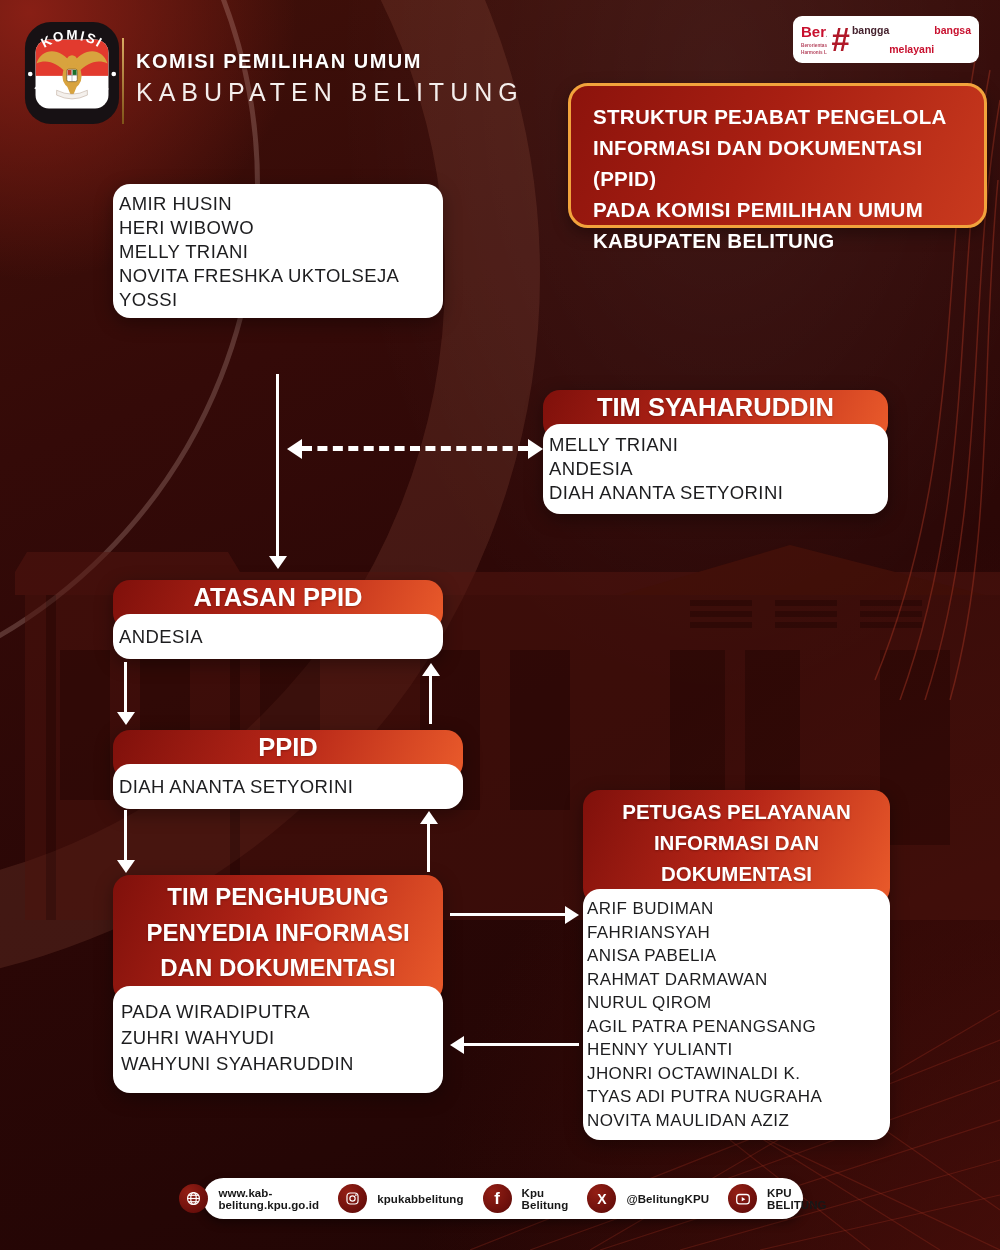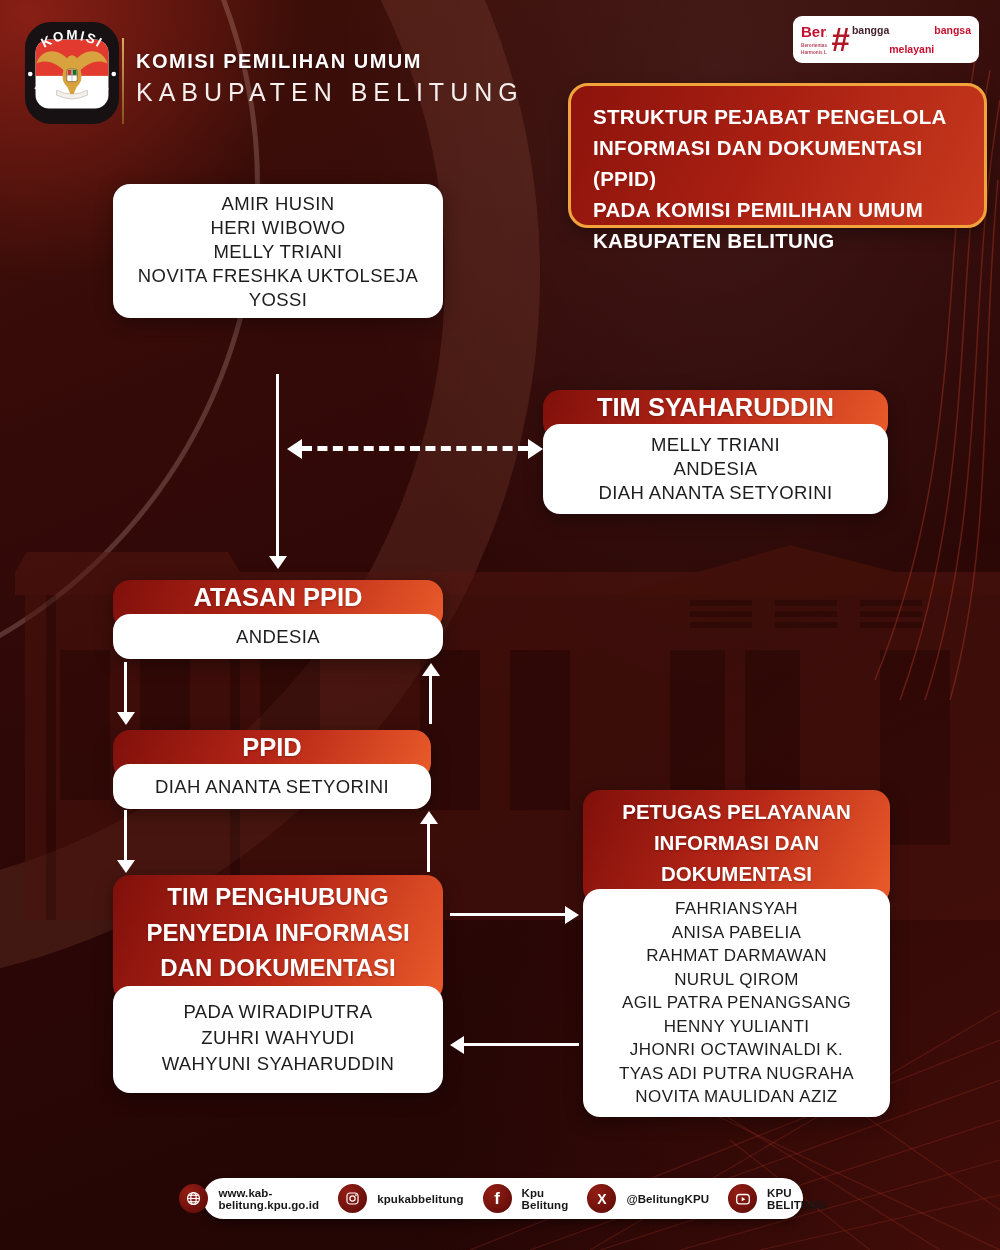--- a/index.html
+++ b/index.html
@@ -47,35 +47,35 @@
     border:3.5px solid #f2a33c;border-radius:20px;
     background:linear-gradient(118deg,#8c130c 0%,#a81f12 45%,#c93a1e 100%);
     color:#fff;font-weight:bold;font-size:20.5px;line-height:31px;letter-spacing:.3px;
     padding:15px 22px;white-space:pre-line;box-shadow:0 6px 16px rgba(0,0,0,.35);}
   
   .org-box{position:absolute;filter:drop-shadow(0 5px 9px rgba(0,0,0,.35));}
   .org-box-header{position:relative;z-index:0;border-radius:17px;color:#fff;font-weight:bold;text-align:center;
     background:linear-gradient(115deg,#7f100b 0%,#b52517 48%,#ea5b2b 100%);
     text-shadow:0 1px 2px rgba(60,10,5,.35);}
   .org-box-body{position:relative;z-index:1;background:#fff;border-radius:17px;margin-top:-16px;
-    text-align:center;color:#1d1d1f;}
+    text-align:left;color:#1d1d1f;}
   .member{letter-spacing:.4px;}
   .h1 .org-box-header{padding:1px 8px 16px;font-size:25.5px;line-height:33px;}
   .h3a .org-box-header{padding:4px 10px 16px;font-size:24px;line-height:35.5px;}
   .h3b .org-box-header{padding:6px 10px 16px;font-size:20.5px;line-height:31px;}
   .box-pembina{left:113px;top:200px;width:330px;}
   .box-pembina .org-box-body{padding:8px 6px 6px;}
   .box-pembina .member{font-size:18.5px;line-height:24px;}
   .box-pertimbangan{left:543px;top:390px;width:345px;}
   .box-pertimbangan .org-box-body{padding:9px 6px 9px;}
   .box-pertimbangan .member{font-size:18.5px;line-height:24px;}
   .box-atasan{left:113px;top:580px;width:330px;}
   .box-atasan .org-box-body{padding:11px 6px 10px;}
   .box-atasan .member{font-size:18.5px;line-height:24px;}
-  .box-ppid{left:113px;top:730px;width:318px;}
+  .box-ppid{left:113px;top:730px;width:350px;}
   .box-ppid .org-box-body{padding:11px 6px 10px;}
   .box-ppid .member{font-size:18.5px;line-height:24px;}
   .box-penghubung{left:113px;top:875px;width:330px;}
   .box-penghubung .org-box-body{padding:13px 8px 16px;}
   .box-penghubung .member{font-size:18.5px;line-height:26px;}
   .box-petugas{left:583px;top:790px;width:307px;}
   .box-petugas .org-box-body{padding:8px 4px 8px;}
   .box-petugas .member{font-size:17px;line-height:23.5px;}
   
   .arrow-v{position:absolute;width:3px;background:#fff;}
@@ -270,20 +270,21 @@
     <div class="org-box-body">
         <div class="member">PADA WIRADIPUTRA</div>
         <div class="member">ZUHRI WAHYUDI</div>
         <div class="member">WAHYUNI SYAHARUDDIN</div>
       </div>
   </section>
 
   <section class="org-box h3b box-petugas">
     <div class="org-box-header">PETUGAS PELAYANAN INFORMASI DAN DOKUMENTASI</div>
     <div class="org-box-body">
+        <div class="member">ARIF BUDIMAN</div>
         <div class="member">FAHRIANSYAH</div>
         <div class="member">ANISA PABELIA</div>
         <div class="member">RAHMAT DARMAWAN</div>
         <div class="member">NURUL QIROM</div>
         <div class="member">AGIL PATRA PENANGSANG</div>
         <div class="member">HENNY YULIANTI</div>
         <div class="member">JHONRI OCTAWINALDI K.</div>
         <div class="member">TYAS ADI PUTRA NUGRAHA</div>
         <div class="member">NOVITA MAULIDAN AZIZ</div>
       </div>

